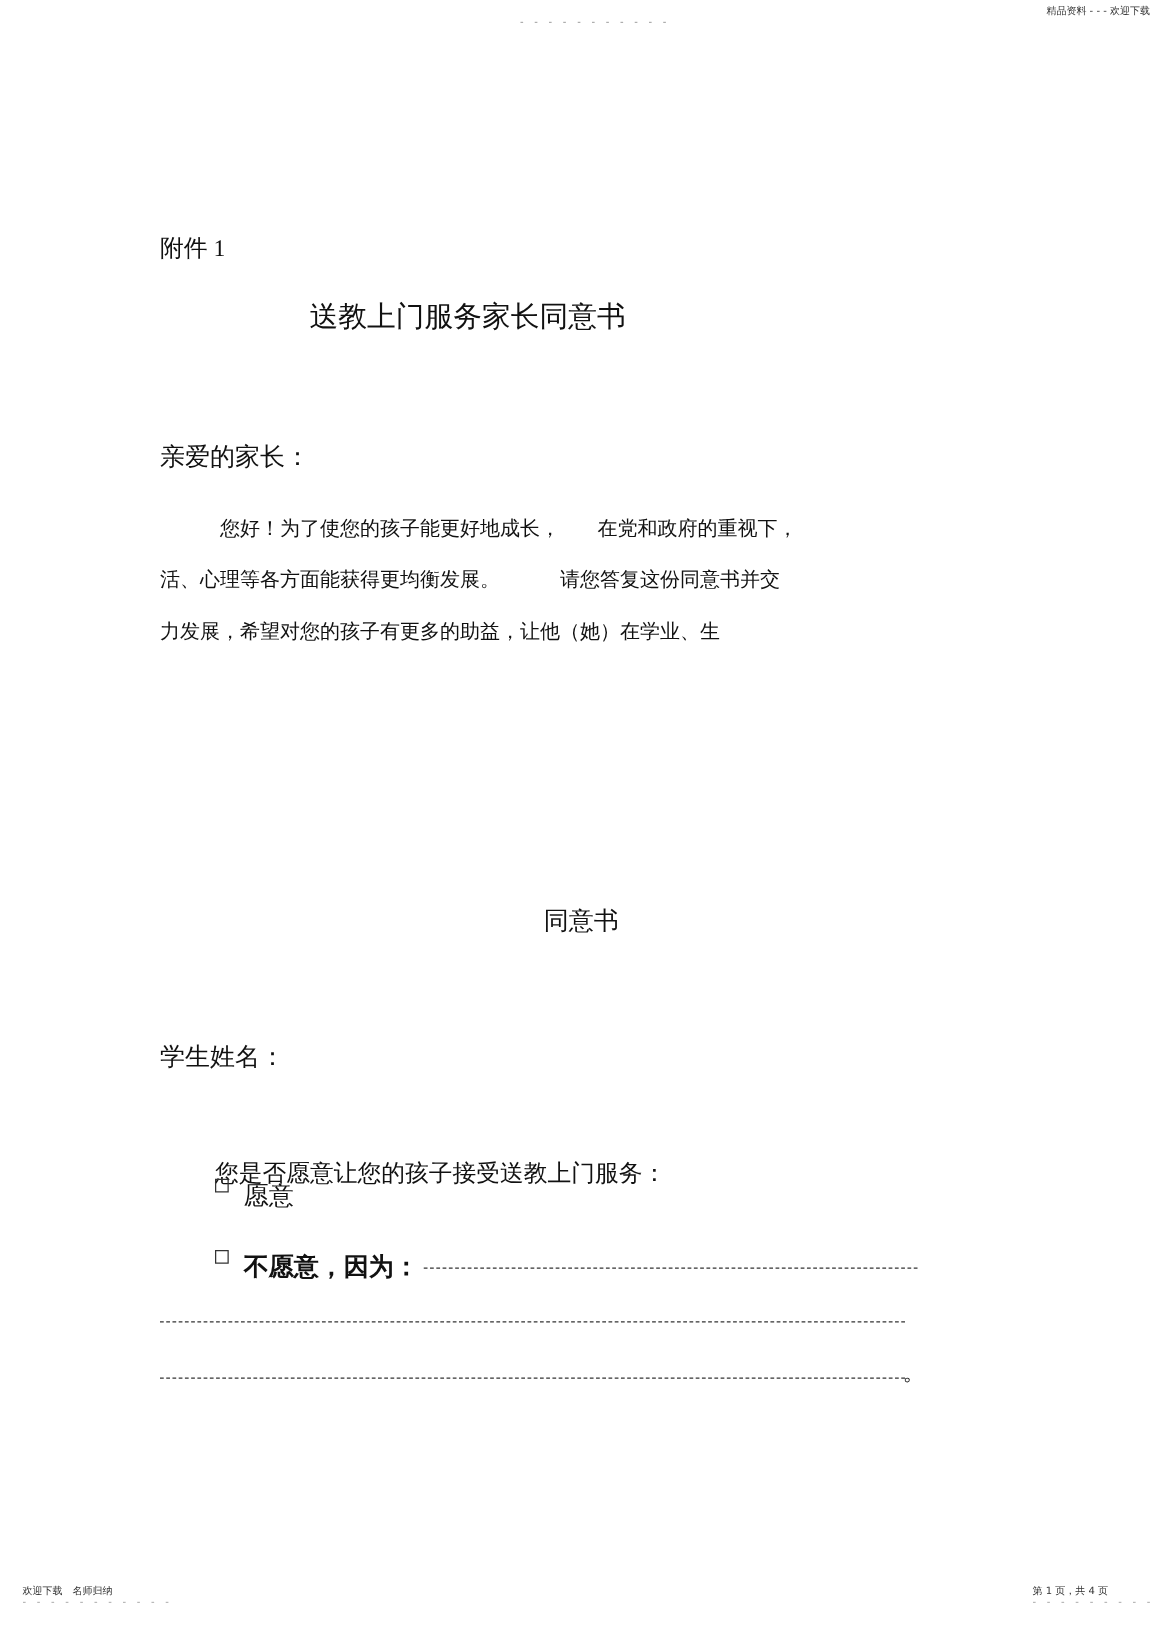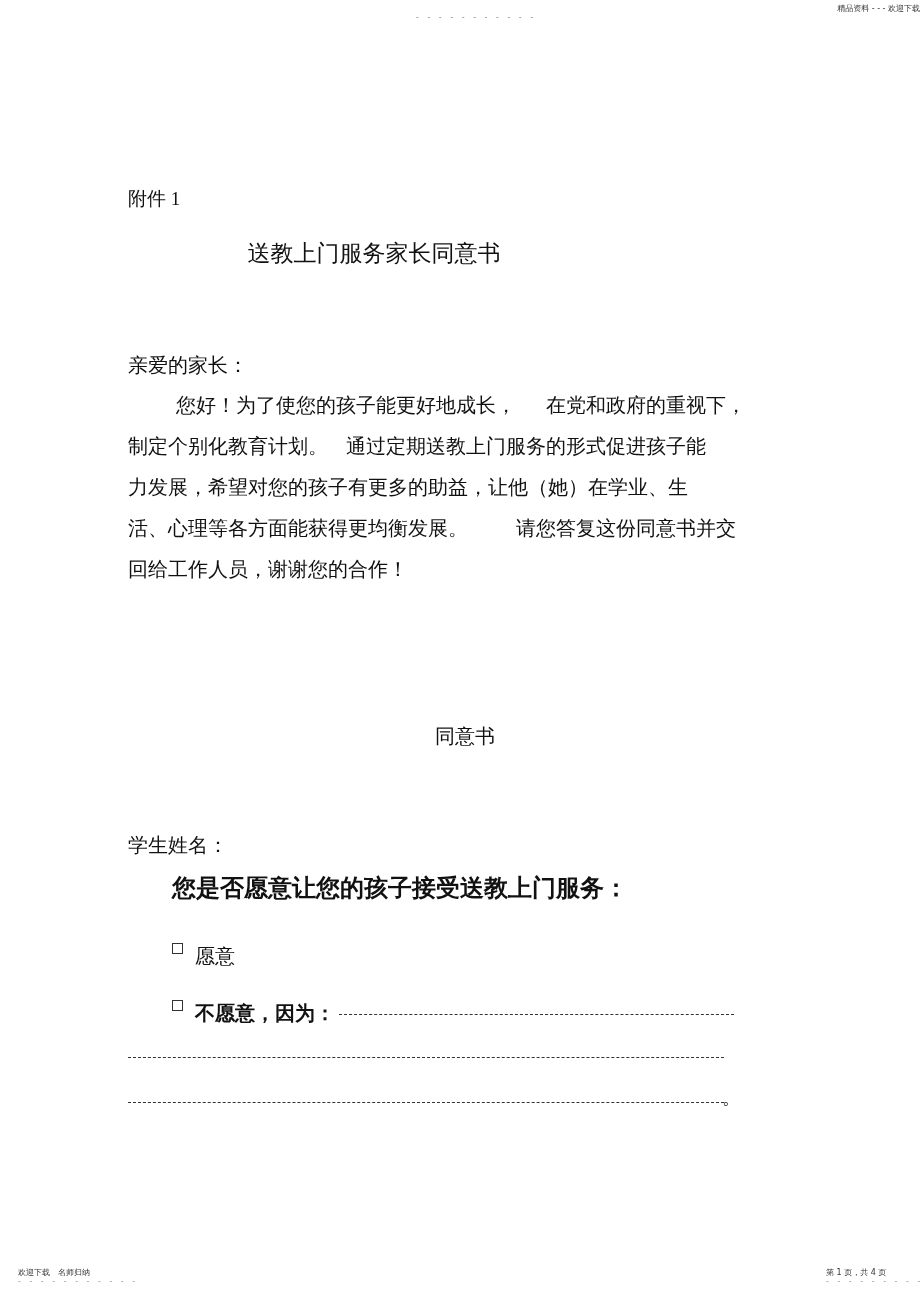--- a/index.html
+++ b/index.html
@@ -27,33 +27,33 @@
       left: 416px; top: 13px;
       font-size: 8px; color: #888;
       letter-spacing: 3px;
     }
 
     .annex { left: 128px; top: 186px; font-size: 19px; font-family: Liberation Serif, serif; }
     .title { left: 0; width: 748px; top: 238px; text-align: center; font-size: 23px; }
     .greet { left: 128px; top: 352px; font-size: 20px; }
 
     .para {
-      left: 128px; top: 385px;
+      left: 128px; top: 402px;
       width: 680px;
-      font-size: 20px;
+      font-size: 16px;
       line-height: 41px;
       white-space: normal;
     }
     .para .line { display: block; white-space: nowrap; }
     .gap { display: inline-block; }
 
     .subtitle { left: 0; width: 930px; top: 723px; text-align: center; font-size: 20px; }
 
     .student { left: 128px; top: 832px; font-size: 20px; }
-    .question { left: 172px; top: 872px; font-size: 24px; font-weight: bold; }
+    .question { left: 172px; top: 926px; font-size: 19px; }
 
     .opt { left: 172px; font-size: 20px; display: flex; align-items: flex-start; }
     .opt-yes { top: 943px; }
     .opt-no { top: 1000px; font-weight: bold; }
     .checkbox {
       display: inline-block;
       width: 9px; height: 9px;
       border: 1px solid #333;
       margin-right: 12px;
       cursor: pointer;
@@ -84,30 +84,24 @@
 
 <div class="abs annex">附件 1</div>
 <div class="abs title">送教上门服务家长同意书</div>
 <div class="abs greet">亲爱的家长：</div>
 
 <div class="abs para">
   <span class="line">
     <span class="gap" style="width:48px"></span><span>您好！为了使您的孩子能更好地成长，</span><span class="gap" style="width:30px"></span><span>在党和政府的重视下，</span>
   </span>
   <span class="line">
-    <span>制定个别化教育计划。</span><span class="gap" style="width:18px"></span><span>通过定期送教上门服务的形式促进孩子能</span>
+    <span>活、心理等各方面能获得更均衡发展。</span><span class="gap" style="width:48px"></span><span>请您答复这份同意书并交</span>
   </span>
   <span class="line">
     <span>力发展，希望对您的孩子有更多的助益，让他（她）在学业、生</span>
-  </span>
-  <span class="line">
-    <span>活、心理等各方面能获得更均衡发展。</span><span class="gap" style="width:48px"></span><span>请您答复这份同意书并交</span>
-  </span>
-  <span class="line">
-    <span>回给工作人员，谢谢您的合作！</span>
   </span>
 </div>
 
 <div class="abs subtitle">同意书</div>
 
 <div class="abs student">学生姓名：</div>
 <div class="abs question">您是否愿意让您的孩子接受送教上门服务：</div>
 
 <div class="abs opt opt-yes">
   <span class="checkbox"></span>

